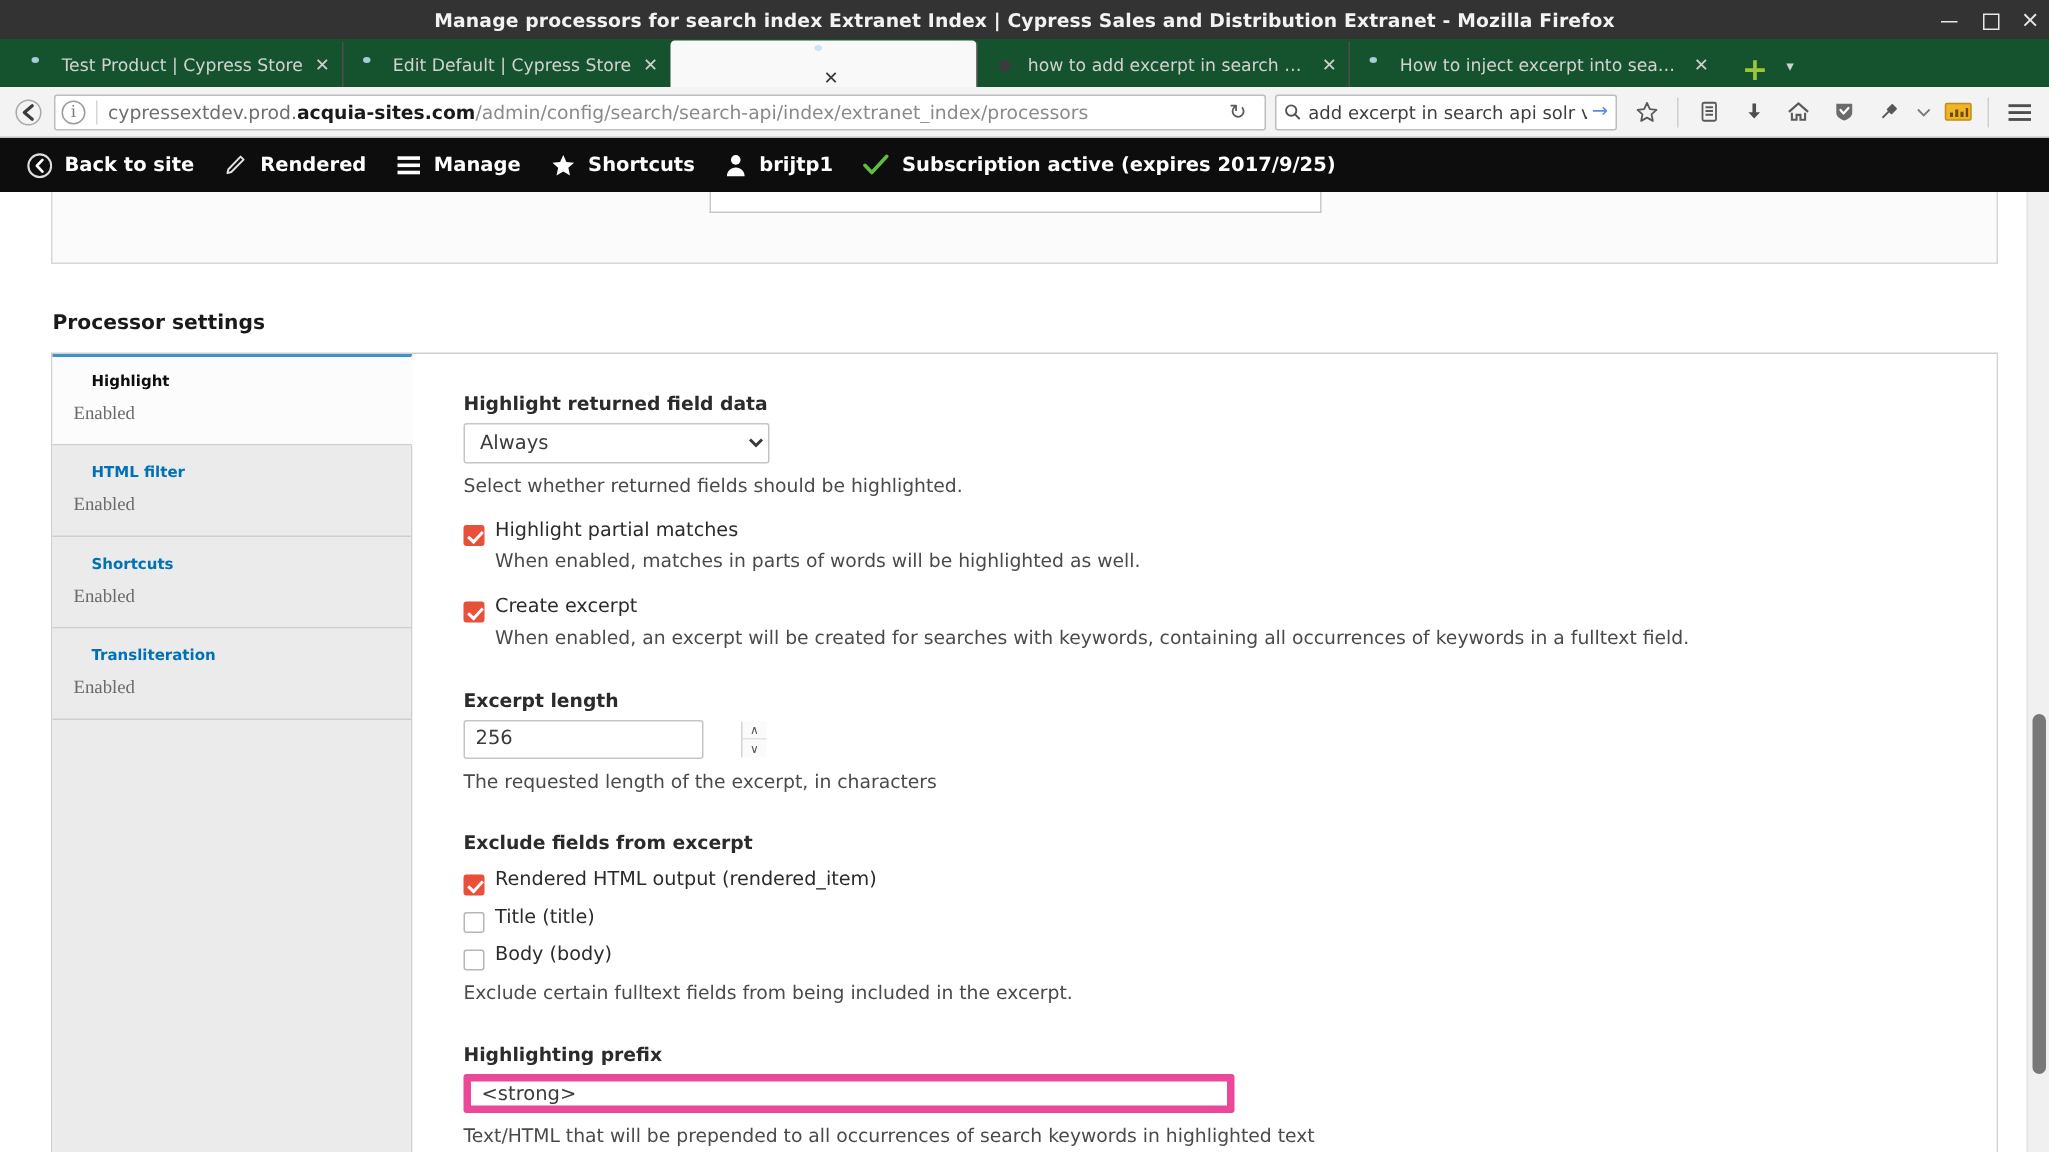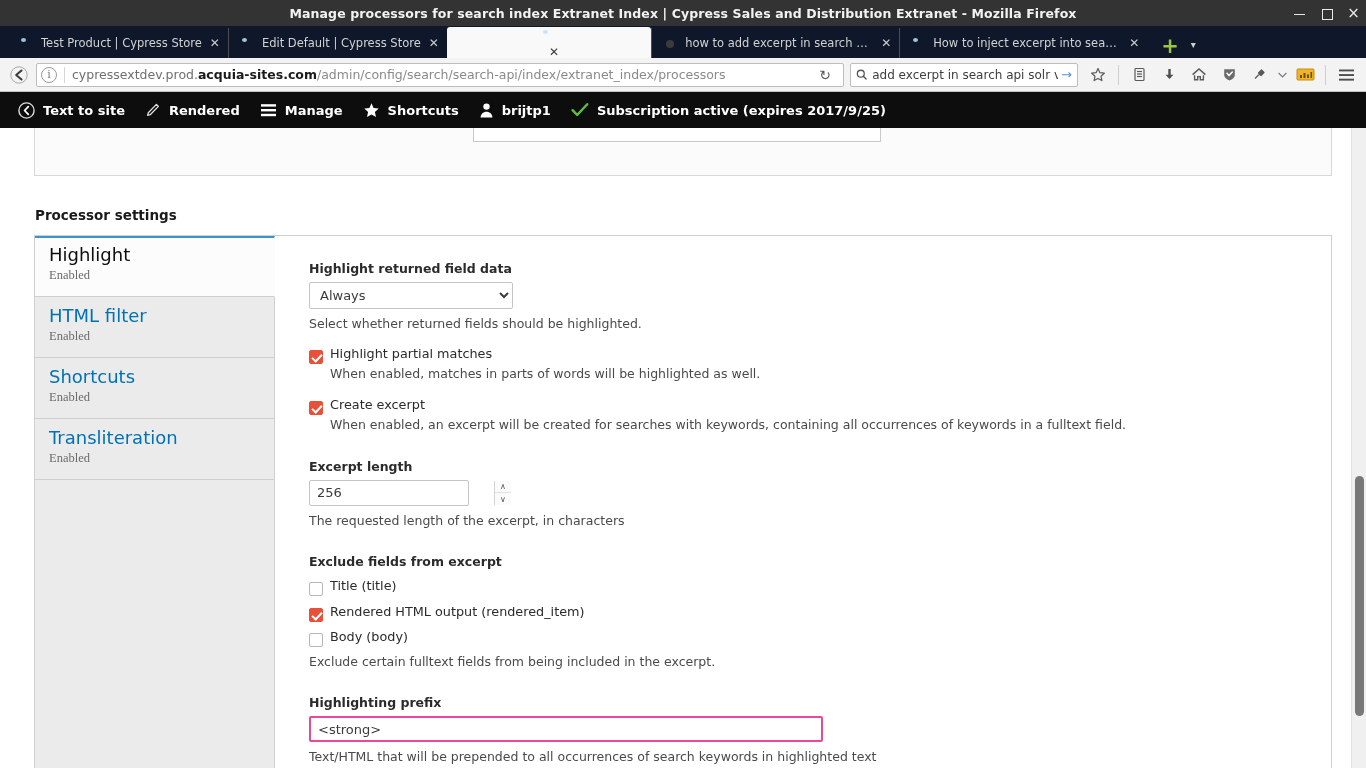--- a/index.html
+++ b/index.html
@@ -32,21 +32,21 @@
     height: 1px; background: #e8e8e8;
   }
   .win-btn.max::after {
     content: ""; position: absolute; left: 2px; top: 2px;
     width: 9px; height: 9px; border: 1px solid #e8e8e8;
   }
   .win-btn.close { font-size: 15px; line-height: 13px; color:#e8e8e8; text-align:center; }
 
   
   .tabstrip {
-    height: 32px; background: #0f172a;
+    height: 32px; background: #14532d;
     display: flex; align-items: flex-end; padding-left: 8px;
     position: relative;
   }
   .tab {
     height: 30px; display: flex; align-items: center;
     padding: 0 4px 0 10px; color: #d2d2d2; font-size: 11.5px;
     position: relative; max-width: 248px; min-width: 140px;
     border-left: 1px solid #4e4e4e;
   }
   .tab:first-child { border-left: none; }
@@ -181,21 +181,21 @@
   }
   .vt-item {
     padding: 10px 14px 12px 14px; border-bottom: 1px solid #cfcfcf;
     background: #ebebeb; cursor: pointer;
   }
   .vt-item.active {
     background: #fcfcfc; border-right: 1px solid #fcfcfc;
     margin-right: -1px; border-top: 2px solid #3e92cc; padding-top: 8px;
   }
   .vt-item .vt-title {
-    font-size: 18px; font-weight: normal; color: #0071b3; line-height: 18px;
+    font-size: 10px; font-weight: bold; color: #0071b3; line-height: 18px; margin-left: 12px;
   }
   .vt-item.active .vt-title { color: #0d0d0d; }
   .vt-item .vt-sum { font-size: 12.5px; color: #6b6b6b; line-height: 18px; margin-top: 2px; font-family: Liberation Serif, serif;}
   .vt-filler { background:#ebebeb; height: 250px; }
 
   .vt-pane { flex: 1 1 auto; padding: 25px 20px 10px 34px; background:#fff; }
 
   .f-label { font-size: 12.5px; font-weight: bold; color: #2b2b2b; margin-bottom: 6px; }
   .f-desc { font-size: 12.5px; color: #4a4a4a; margin: 7px 0 0 0; }
 
@@ -234,21 +234,21 @@
     width: 17px; flex: 0 0 17px; border-left: 1px solid #d3d3d3;
     display: flex; flex-direction: column; background: #fbfbfb;
   }
   .spin span {
     flex: 1 1 50%; display: flex; align-items: center; justify-content: center;
     font-size: 8px; color: #555;
   }
   .spin span:first-child { border-bottom: 1px solid #e2e2e2; }
 
   .txt-input {
-    width: 514px; height: 26px; border: 2px solid #ec4899; border-radius: 2px;
+    width: 514px; height: 26px; border: 5px solid #ec4899; border-radius: 2px;
     background: #fff; font-size: 13px; color: #3b3b3b; padding: 0 7px;
     font-family: "DejaVu Sans", "Liberation Sans", sans-serif; outline: none;
   }
 
   .group-head { font-size: 12.5px; font-weight: bold; color: #2b2b2b; margin-top: 26px; }
 
   
   .pg-scroll {
     position: absolute; right: 0; top: 0; width: 15px; height: 100%;
     background: #f0f0f0; border-left: 1px solid #e3e3e3;
@@ -394,21 +394,21 @@
 </div>
 
 <div class="drupal-toolbar">
   <div class="dt-item">
     <span class="dt-ico">
       <svg width="17" height="17" viewBox="0 0 17 17">
           <circle cx="8.5" cy="8.5" r="7.6" fill="none" stroke="#dcdcdc" stroke-width="1.4"></circle>
           <path d="M10.3 4.6 6.6 8.5 10.3 12.4" fill="none" stroke="#fff" stroke-width="1.8" stroke-linecap="round" stroke-linejoin="round"></path>
         </svg>
     </span>
-    <span class="lbl">Text to site</span>
+    <span class="lbl">Back to site</span>
   </div>
 
   <div class="dt-item">
     <span class="dt-ico">
       <svg width="16" height="17" viewBox="0 0 16 17">
           <path d="M11.4 2.4 13.4 4.4 5.2 12.7 2.6 13.4 3.3 10.8Z" fill="none" stroke="#e2e2e2" stroke-width="1.3" stroke-linejoin="round"></path>
         </svg>
     </span>
     <span class="lbl">Rendered</span>
   </div>
@@ -511,28 +511,28 @@
           <input class="num-val" type="text" value="256" style="">
           <span class="spin">
             <span>∧</span>
             <span>∨</span>
           </span>
         </div>
         <div class="f-desc">The requested length of the excerpt, in characters</div>
 
         <div class="group-head">Exclude fields from excerpt</div>
 
+        <div class="cb-row" style="margin-top:9px">
+          <span class="cb checked"></span>
+          <span class="cb-label">Rendered HTML output (rendered_item)</span>
+        </div>
         <div class="cb-row" style="margin-top:8px">
           <span class="cb"></span>
           <span class="cb-label">Title (title)</span>
         </div>
-        <div class="cb-row" style="margin-top:9px">
-          <span class="cb checked"></span>
-          <span class="cb-label">Rendered HTML output (rendered_item)</span>
-        </div>
         <div class="cb-row" style="margin-top:8px">
           <span class="cb"></span>
           <span class="cb-label">Body (body)</span>
         </div>
         <div class="f-desc" style="margin-top:9px">Exclude certain fulltext fields from being included in the excerpt.</div>
 
         <div class="group-head">Highlighting prefix</div>
         <input class="txt-input" style="margin-top: 6px;" type="text" value="&lt;strong&gt;">
         <div class="f-desc">Text/HTML that will be prepended to all occurrences of search keywords in highlighted text</div>
 

